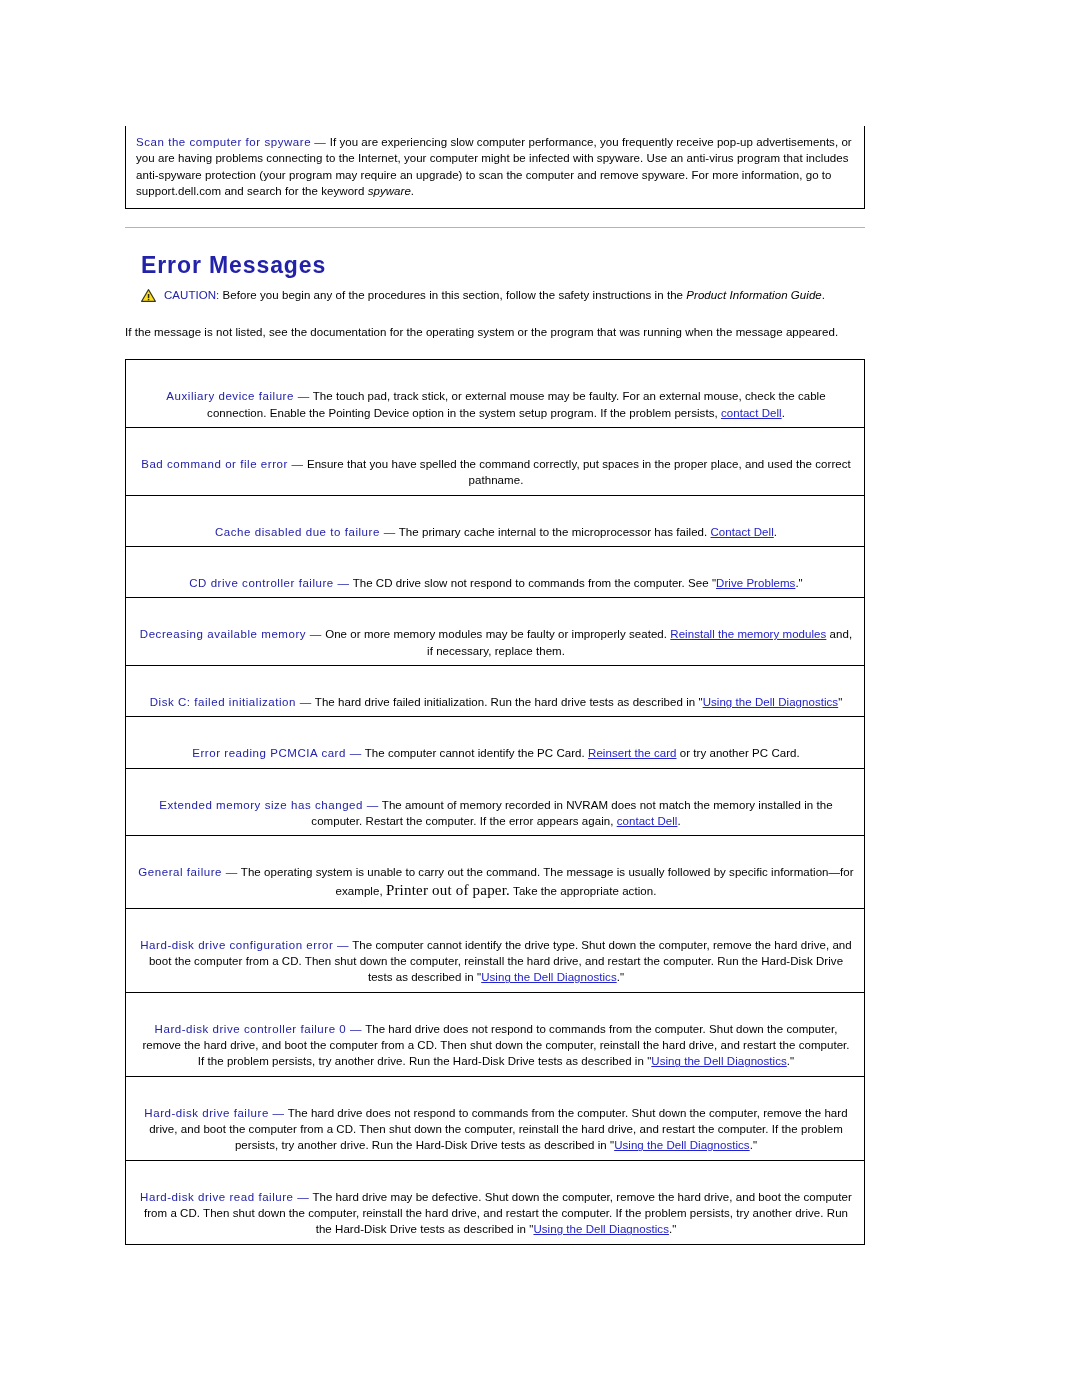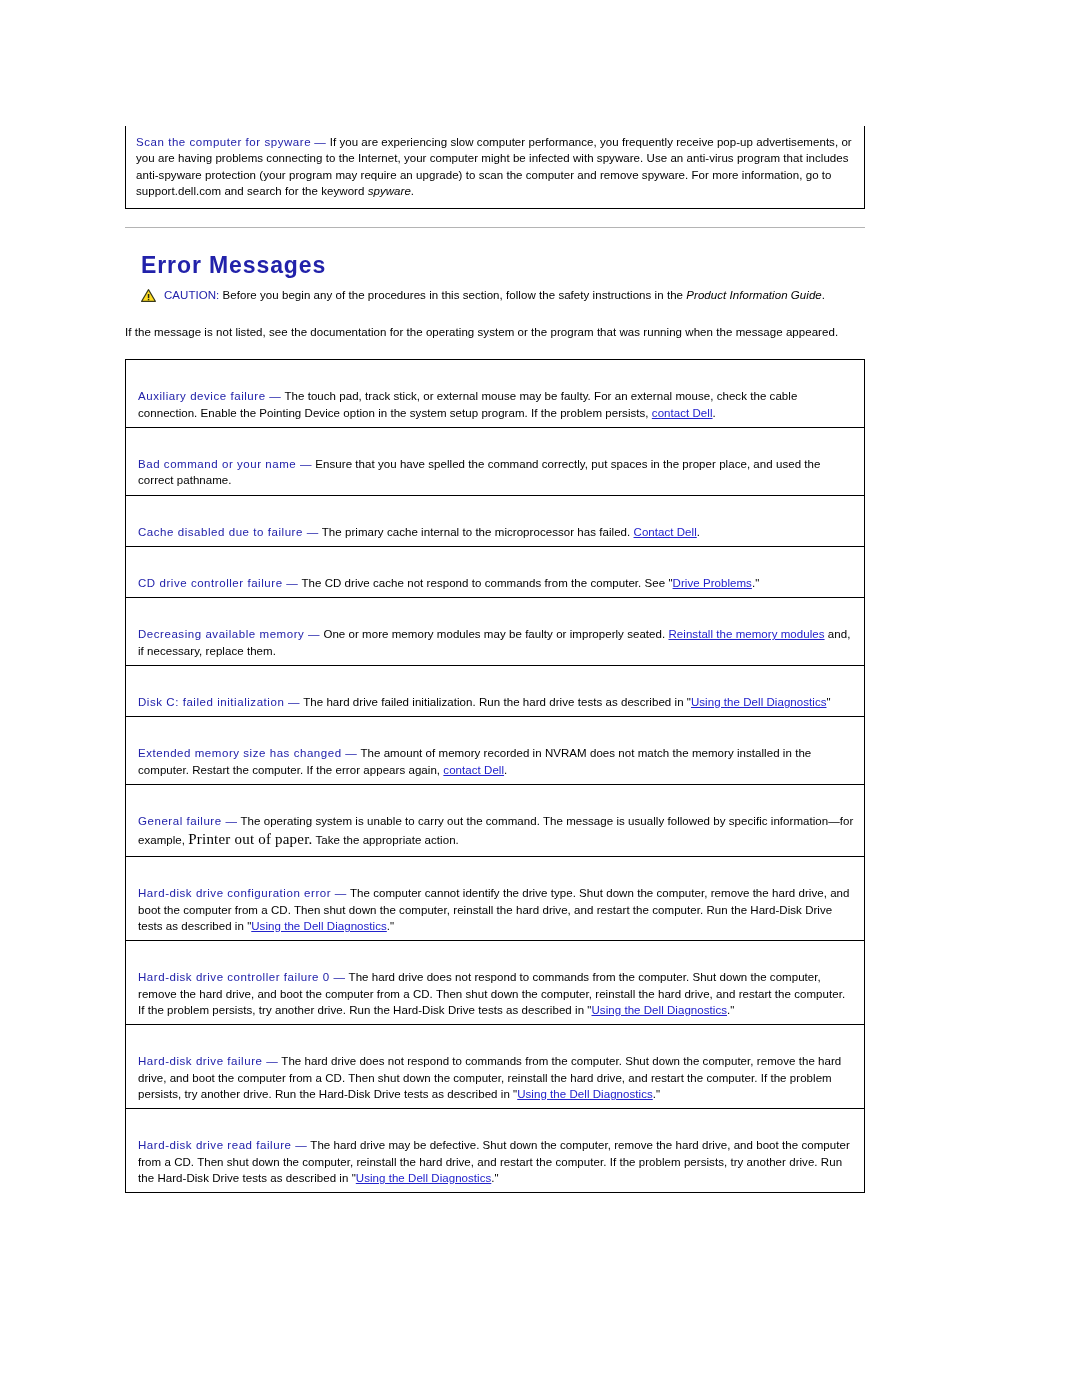--- a/index.html
+++ b/index.html
@@ -109,20 +109,21 @@
     width: 740px;
     padding: 0;
     margin-top: -1px;
   }
   .msg-row:first-child { margin-top: 0; }
   .msg-cell {
     padding: 28px 10px 6px 12px;
     box-sizing: border-box;
     line-height: 1.42;
     letter-spacing: 0.05px;
+    text-align: center;
   }
   .term {
     color: #2222aa;
     letter-spacing: 0.55px;
   }
   a.doclink {
     color: #2222cc;
     text-decoration: underline;
   }
   code.mono {
@@ -159,33 +160,36 @@
       <span class="caution-text"><span class="caution-label">CAUTION:</span><span class="caution-body"> Before you begin any of the procedures in this section, follow the safety instructions in the </span><i class="ital">Product Information Guide</i><span>.</span></span>
     </div>
 
     <p class="intro">If the message is not listed, see the documentation for the operating system or the program that was running when the message appeared.</p>
 
     <div class="msg-table" id="msg-table">
         <div class="msg-row">
           <div class="msg-cell"><span class="term">Auxiliary device failure —</span><span> The touch pad, track stick, or external mouse may be faulty. For an external mouse, check the cable connection. Enable the Pointing Device option in the system setup program. If the problem persists, </span><a class="doclink" href="#">contact Dell</a><span>.</span></div>
         </div>
         <div class="msg-row">
-          <div class="msg-cell"><span class="term">Bad command or your name —</span><span> Ensure that you have spelled the command correctly, put spaces in the proper place, and used the correct pathname.</span></div>
+          <div class="msg-cell"><span class="term">Bad command or file error —</span><span> Ensure that you have spelled the command correctly, put spaces in the proper place, and used the correct pathname.</span></div>
         </div>
         <div class="msg-row">
           <div class="msg-cell"><span class="term">Cache disabled due to failure —</span><span> The primary cache internal to the microprocessor has failed. </span><a class="doclink" href="#">Contact Dell</a><span>.</span></div>
         </div>
         <div class="msg-row">
-          <div class="msg-cell"><span class="term">CD drive controller failure —</span><span> The CD drive cache not respond to commands from the computer. See "</span><a class="doclink" href="#">Drive Problems</a><span>."</span></div>
+          <div class="msg-cell"><span class="term">CD drive controller failure —</span><span> The CD drive slow not respond to commands from the computer. See "</span><a class="doclink" href="#">Drive Problems</a><span>."</span></div>
         </div>
         <div class="msg-row">
           <div class="msg-cell"><span class="term">Decreasing available memory —</span><span> One or more memory modules may be faulty or improperly seated. </span><a class="doclink" href="#">Reinstall the memory modules</a><span> and, if necessary, replace them.</span></div>
         </div>
         <div class="msg-row">
           <div class="msg-cell"><span class="term">Disk C: failed initialization —</span><span> The hard drive failed initialization. Run the hard drive tests as described in "</span><a class="doclink" href="#">Using the Dell Diagnostics</a><span>"</span></div>
+        </div>
+        <div class="msg-row">
+          <div class="msg-cell"><span class="term">Error reading PCMCIA card —</span><span> The computer cannot identify the PC Card. </span><a class="doclink" href="#">Reinsert the card</a><span> or try another PC Card.</span></div>
         </div>
         <div class="msg-row">
           <div class="msg-cell"><span class="term">Extended memory size has changed —</span><span> The amount of memory recorded in NVRAM does not match the memory installed in the computer. Restart the computer. If the error appears again, </span><a class="doclink" href="#">contact Dell</a><span>.</span></div>
         </div>
         <div class="msg-row">
           <div class="msg-cell"><span class="term">General failure —</span><span> The operating system is unable to carry out the command. The message is usually followed by specific information—for example, </span><code class="mono">Printer out of paper.</code><span> Take the appropriate action.</span></div>
         </div>
         <div class="msg-row">
           <div class="msg-cell"><span class="term">Hard-disk drive configuration error —</span><span> The computer cannot identify the drive type. Shut down the computer, remove the hard drive, and boot the computer from a CD. Then shut down the computer, reinstall the hard drive, and restart the computer. Run the Hard-Disk Drive tests as described in "</span><a class="doclink" href="#">Using the Dell Diagnostics</a><span>."</span></div>
         </div>

